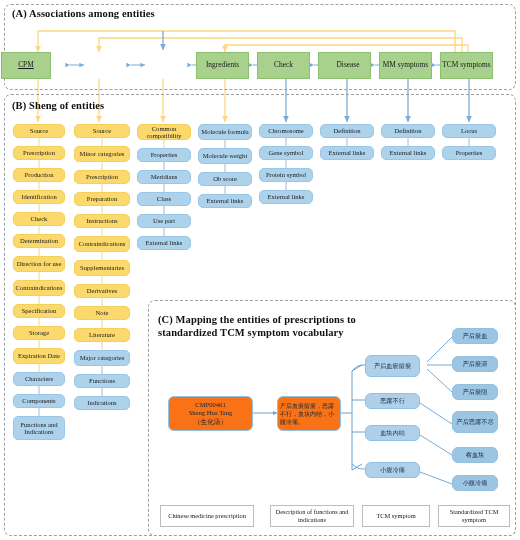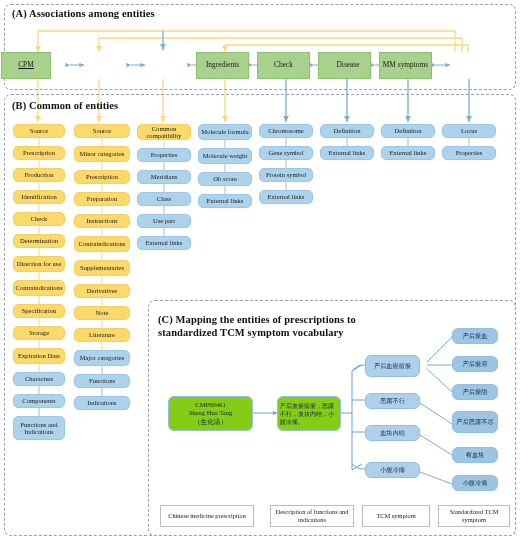--- a/index.html
+++ b/index.html
@@ -60,21 +60,21 @@
     padding:0 2px;
   }
   .item.y{background:#fbd96c;border:1px solid #f3cf5c;}
   .item.b{background:#add2ec;border:1px solid #9cc6e6;}
 
   
   .cbox{
     position:absolute;
     border-radius:6px;
     box-sizing:border-box;
-    background:#84cc16;
+    background:#f97316;
     border:1px solid #93bfe0;
     display:flex;align-items:center;justify-content:center;
     text-align:center;
     color:#12233a;
     line-height:8.4px;
     padding:0 2px;
   }
   .cbox.mid{background:#aed0ea;}
   .cbox.dark{background:#9cc5e4;}
 
@@ -155,23 +155,26 @@
     </div>
   <div class="ent" style="left:257px;width:53px;">
       <span>Check</span>
     </div>
   <div class="ent" style="left:318px;width:53px;padding-left:7px;">
       <span>Disease</span>
     </div>
   <div class="ent" style="left:379px;width:53px;align-items:center;">
       <span>MM symptoms</span>
     </div>
+  <div class="ent" style="left:440px;width:53px;">
+      <span>TCM symptoms</span>
+    </div>
 
   <div class="panel" id="panelB"></div>
-  <div class="panel-title" id="titleB">(B) Common of entities</div>
+  <div class="panel-title" id="titleB">(B) Sheng of entities</div>
 
   <div id="panelB-cols">
       <svg class="lines">
         <line x1="39" x2="39" y1="138" y2="146" stroke="#f0d68a" stroke-width="1"></line>
         <line x1="39" x2="39" y1="160" y2="168" stroke="#f0d68a" stroke-width="1"></line>
         <line x1="39" x2="39" y1="182" y2="190" stroke="#f0d68a" stroke-width="1"></line>
         <line x1="39" x2="39" y1="204" y2="212" stroke="#f0d68a" stroke-width="1"></line>
         <line x1="39" x2="39" y1="226" y2="234" stroke="#f0d68a" stroke-width="1"></line>
         <line x1="39" x2="39" y1="248" y2="256" stroke="#f0d68a" stroke-width="1"></line>
         <line x1="39" x2="39" y1="272" y2="280" stroke="#f0d68a" stroke-width="1"></line>

